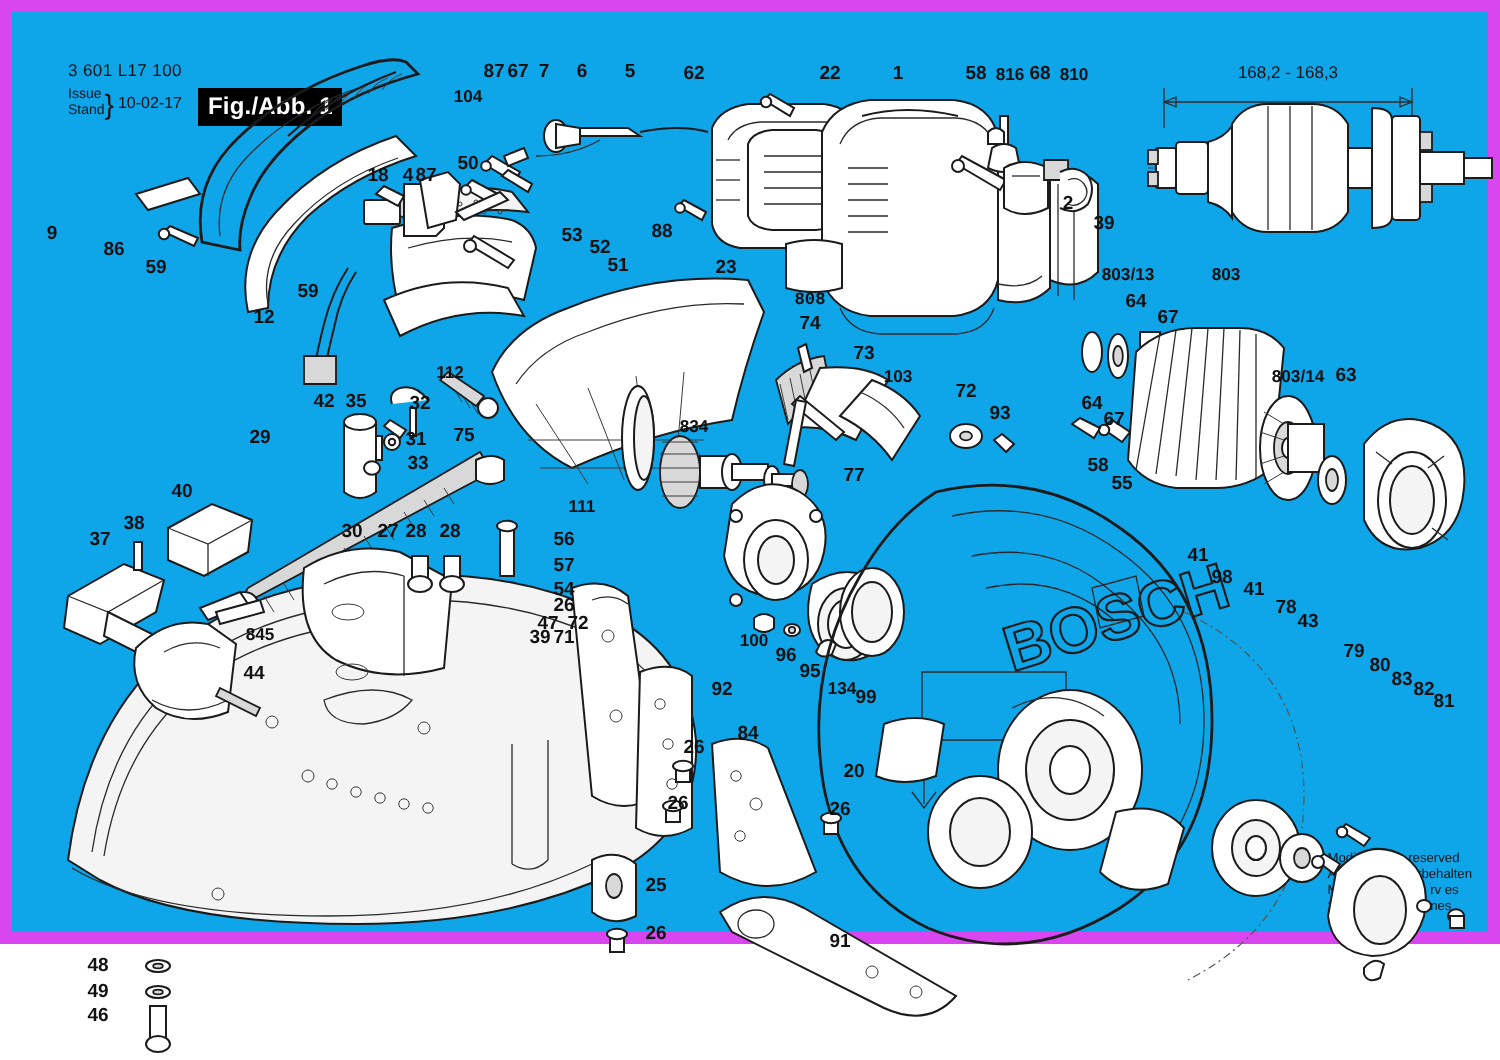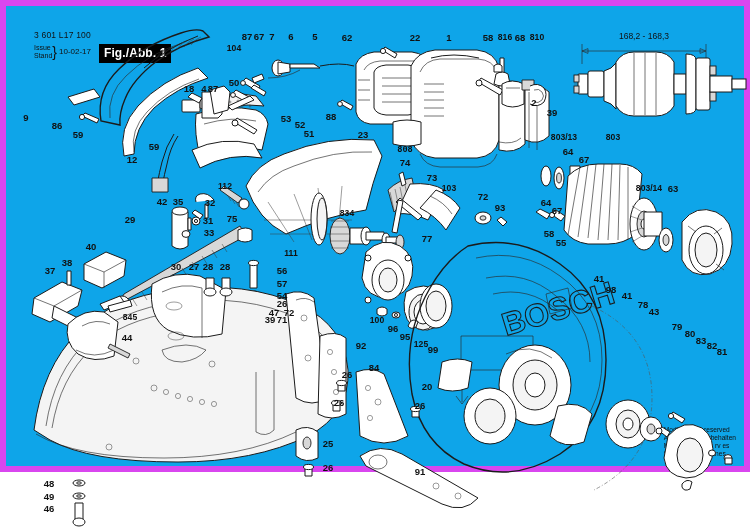--- a/index.html
+++ b/index.html
@@ -628,21 +628,21 @@
       <div class="lab" style="left: 276px; top: 289px;">54</div>
       <div class="lab" style="left: 276px; top: 297px;">26</div>
       <div class="lab" style="left: 268px; top: 306px;">47</div>
       <div class="lab" style="left: 283px; top: 306px;">72</div>
       <div class="lab" style="left: 264px; top: 313px;">39</div>
       <div class="lab" style="left: 276px; top: 313px;">71</div>
       <div class="lab" style="left: 355px; top: 339px;">92</div>
       <div class="lab sm" style="left: 371px; top: 314px;">100</div>
       <div class="lab" style="left: 387px; top: 322px;">96</div>
       <div class="lab" style="left: 399px; top: 330px;">95</div>
-      <div class="lab sm" style="left: 415px; top: 338px;">125</div>
+      <div class="lab sm" style="left: 415px; top: 338px;">134</div>
       <div class="lab" style="left: 427px; top: 343px;">99</div>
       <div class="lab" style="left: 421px; top: 380px;">20</div>
       <div class="lab" style="left: 368px; top: 361px;">84</div>
       <div class="lab" style="left: 341px; top: 368px;">26</div>
       <div class="lab" style="left: 333px; top: 396px;">26</div>
       <div class="lab" style="left: 414px; top: 399px;">26</div>
       <div class="lab" style="left: 322px; top: 437px;">25</div>
       <div class="lab" style="left: 322px; top: 461px;">26</div>
       <div class="lab" style="left: 414px; top: 465px;">91</div>
       <div class="lab" style="left: 605px; top: 283px;">98</div>

